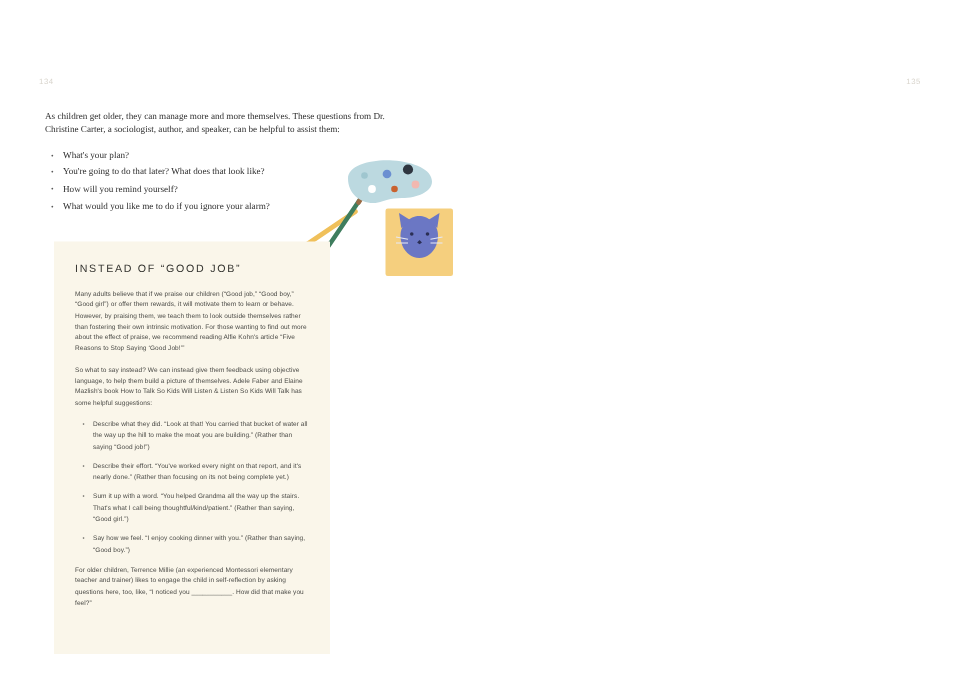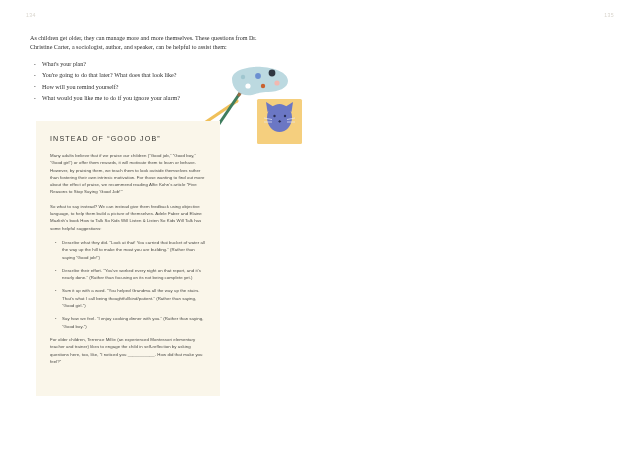--- a/index.html
+++ b/index.html
@@ -13,20 +13,21 @@
     overflow: hidden;
     font-family: "Liberation Serif", serif;
     color: #2b2b2b;
   }
   .spread {
     position: relative;
     width: 640px;
     height: 324px;
     background: #ffffff;
     display: flex;
+    margin-top: 40px;
   }
   .page {
     position: relative;
     width: 320px;
     height: 452px;
     box-sizing: border-box;
   }
   .page-left { padding: 0; }
   .page-right { padding: 0; }
 

